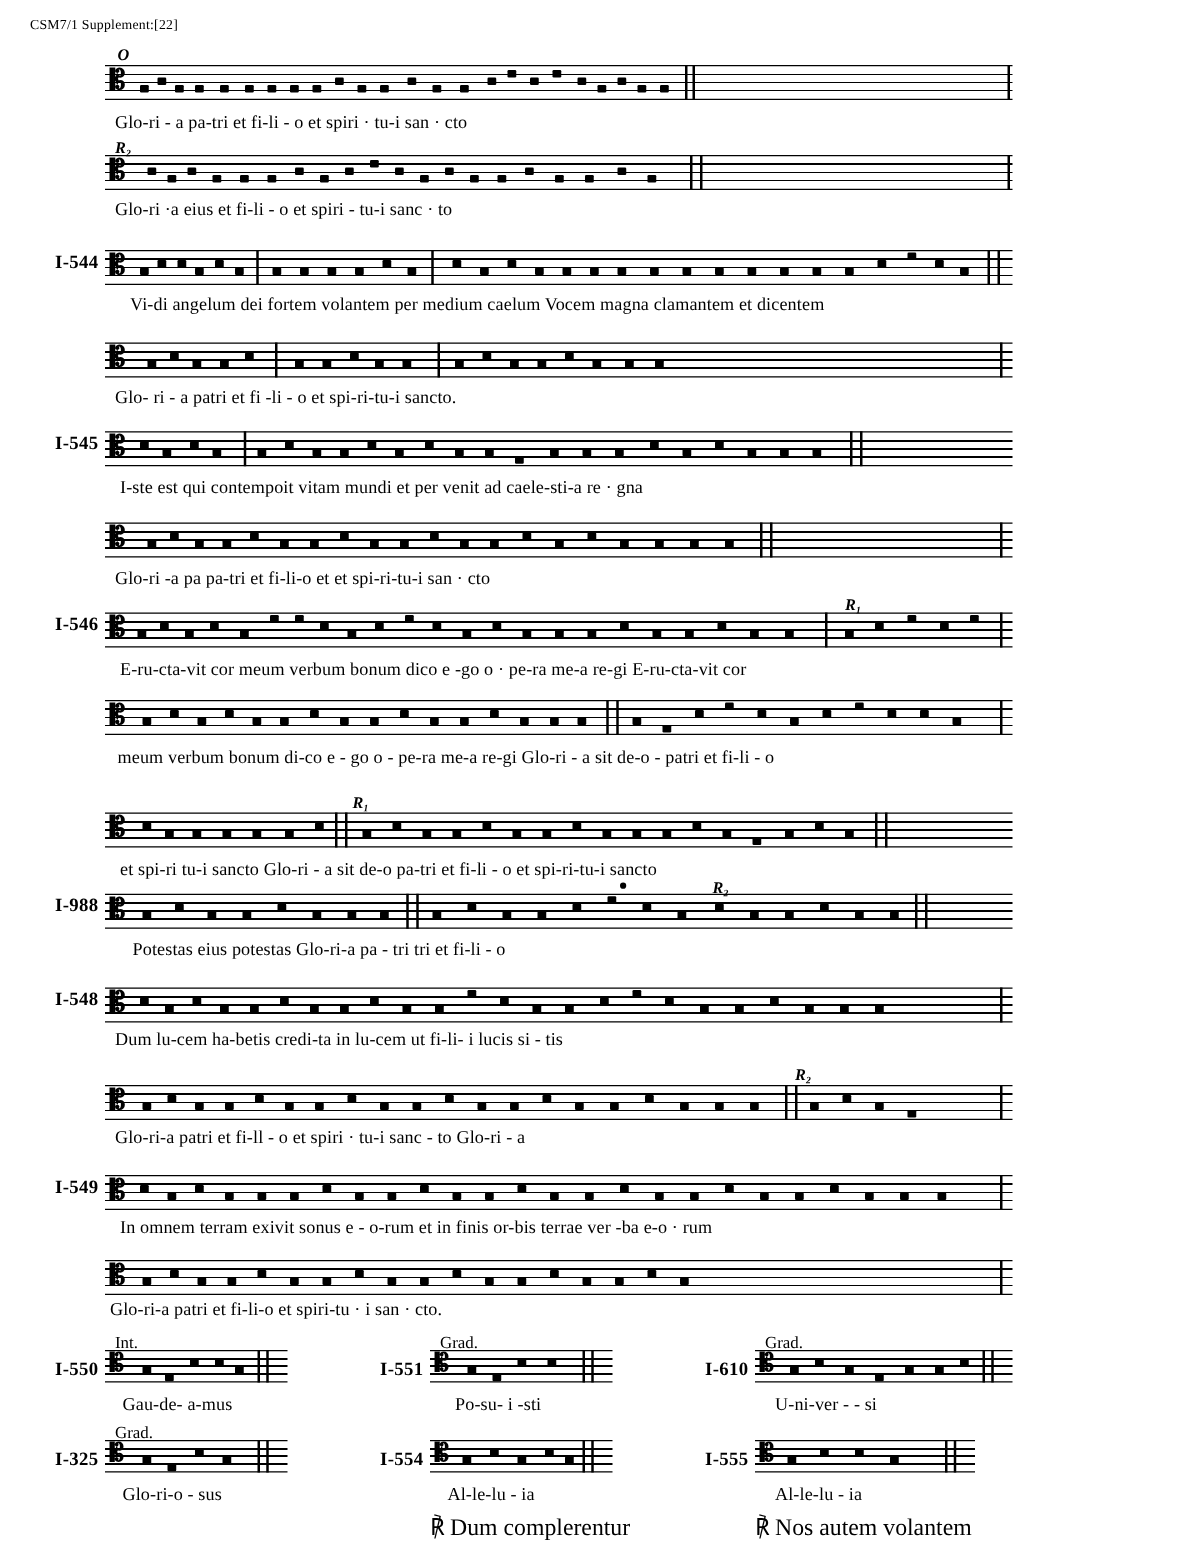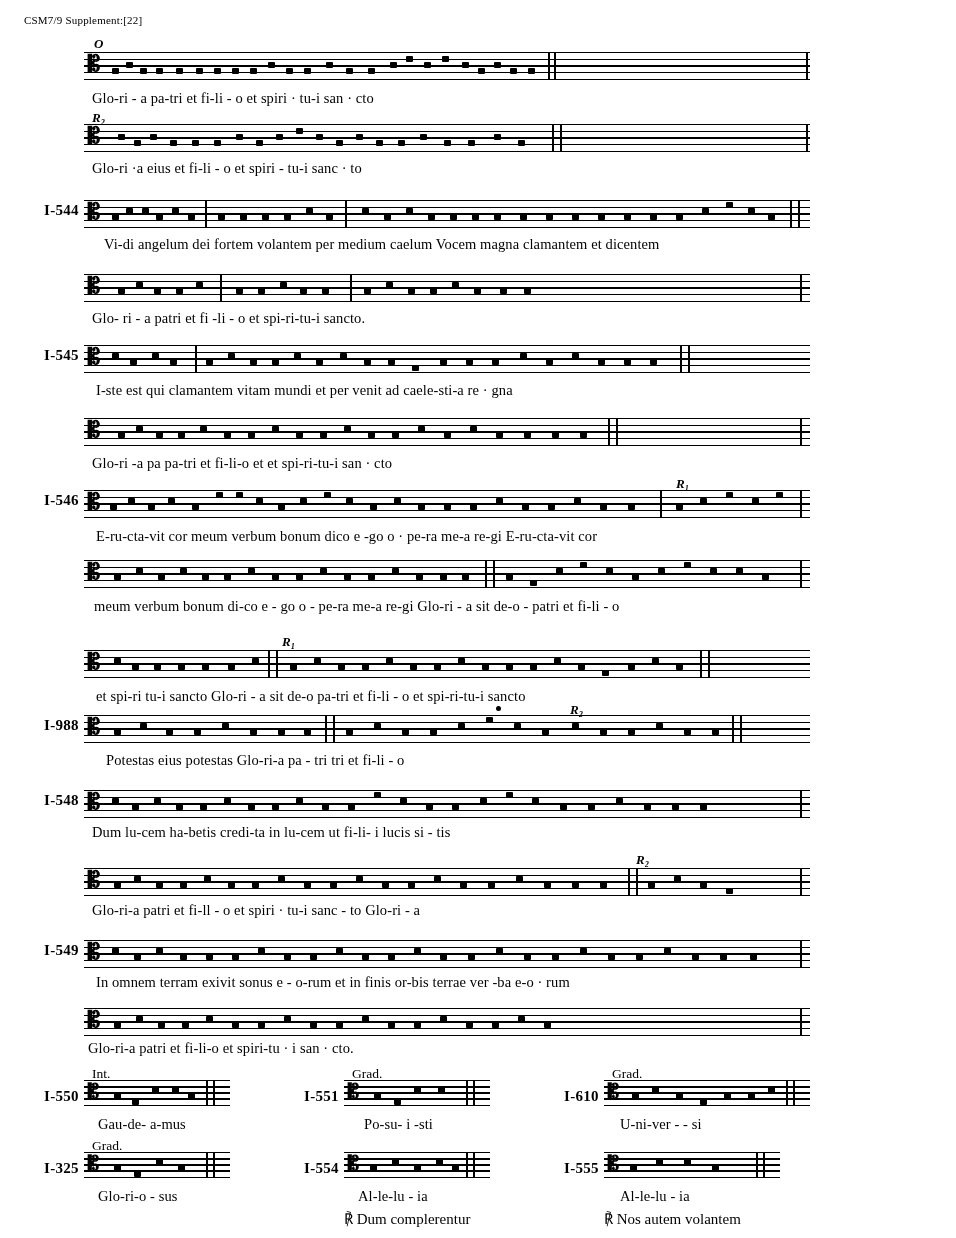--- a/index.html
+++ b/index.html
@@ -68,29 +68,29 @@
     white-space:nowrap;
   }
   .genre{
     position:absolute;
     font-family:"Liberation Serif", serif;
     font-size:13.5px;white-space:nowrap;
   }
   .versicle{
     position:absolute;
     font-family:"Liberation Serif", serif;
-    font-size:15px;white-space:nowrap;
+    font-size:19px;white-space:nowrap;
   }
 </style>
 </head>
 <body>
 
 <div class="page">
 
-  <div class="header-note">CSM7/9 Supplement:[22]</div>
+  <div class="header-note">CSM7/1 Supplement:[22]</div>
 
   <div class="system">
     <div class="respmark" style="left:94px;top:36px;">O</div>
     <div class="stave" style="left:84px;top:52px;width:726px;height:28px;"></div>
     <div class="clef" style="left:88px;top:53px;font-size:22px;">𝄡</div>
     <div class="barline" style="left:548px;top:52px;height:28px;"></div>
     <div class="barline" style="left:554px;top:52px;height:28px;"></div>
     <div class="barline" style="left:806px;top:52px;height:28px;"></div>
 
     <div class="neume sq" style="left:112px;top:68px;width:7px;height:6px;"></div>
@@ -241,21 +241,21 @@
     <div class="neume sq" style="left:412px;top:365px;width:7px;height:6px;"></div>
     <div class="neume sq" style="left:440px;top:359px;width:7px;height:6px;"></div>
     <div class="neume sq" style="left:466px;top:359px;width:7px;height:6px;"></div>
     <div class="neume sq" style="left:492px;top:359px;width:7px;height:6px;"></div>
     <div class="neume sq" style="left:520px;top:353px;width:7px;height:6px;"></div>
     <div class="neume sq" style="left:546px;top:359px;width:7px;height:6px;"></div>
     <div class="neume sq" style="left:572px;top:353px;width:7px;height:6px;"></div>
     <div class="neume sq" style="left:598px;top:359px;width:7px;height:6px;"></div>
     <div class="neume sq" style="left:624px;top:359px;width:7px;height:6px;"></div>
     <div class="neume sq" style="left:650px;top:359px;width:7px;height:6px;"></div>
-    <div class="lyr" style="left:96px;top:382px;">I-ste est      qui clamantem vitam mundi   et per venit ad caele-sti-a   re   ·   gna</div>
+    <div class="lyr" style="left:96px;top:382px;">I-ste est      qui contempoit vitam mundi   et per venit ad caele-sti-a   re   ·   gna</div>
   </div>
 
   <div class="system">
     <div class="stave" style="left:84px;top:418px;width:726px;height:28px;"></div>
     <div class="clef" style="left:88px;top:419px;font-size:22px;">𝄡</div>
     <div class="barline" style="left:608px;top:418px;height:28px;"></div>
     <div class="barline" style="left:616px;top:418px;height:28px;"></div>
     <div class="barline" style="left:800px;top:418px;height:28px;"></div>
     <div class="neume sq" style="left:118px;top:432px;width:7px;height:6px;"></div>
     <div class="neume sq" style="left:136px;top:426px;width:7px;height:6px;"></div>

